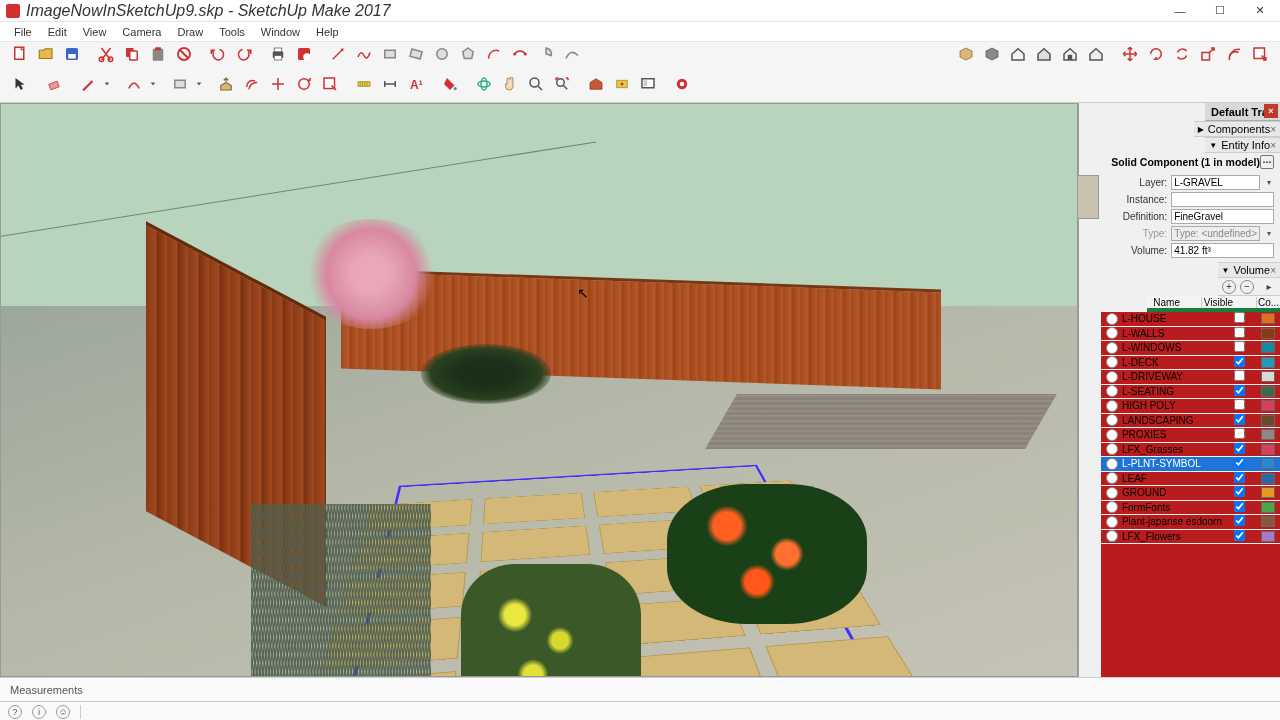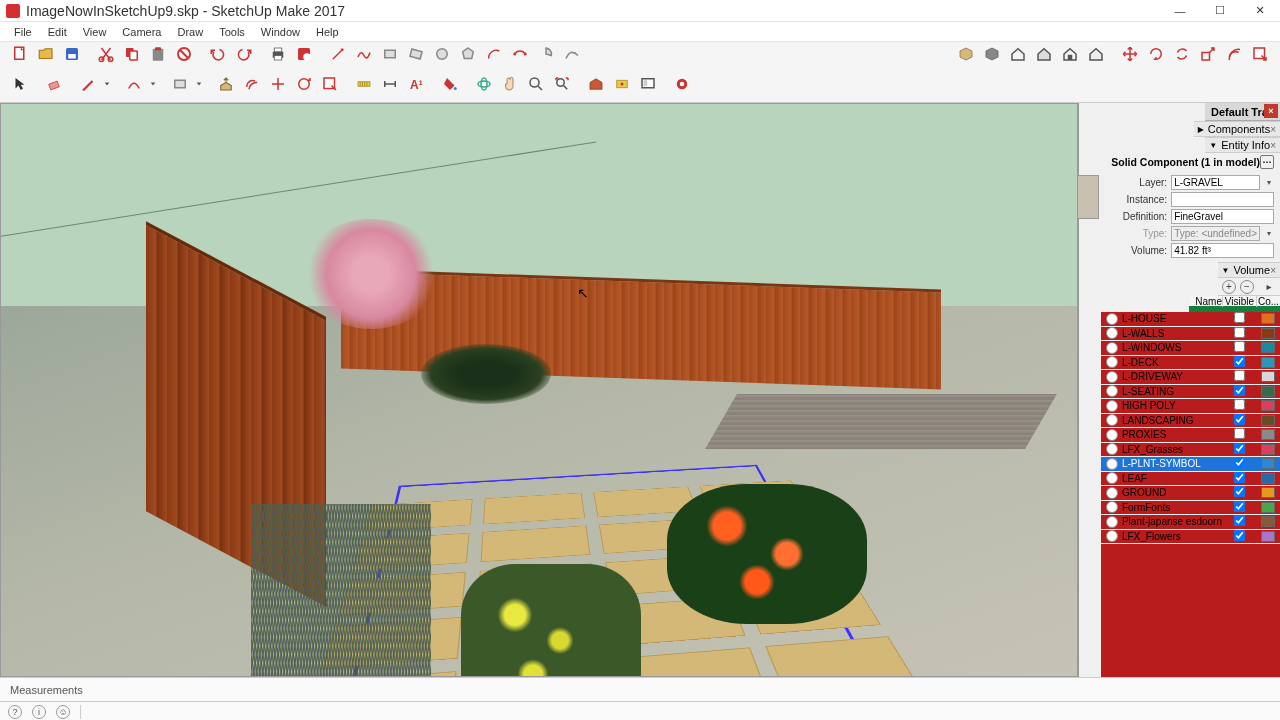--- a/index.html
+++ b/index.html
@@ -1,21 +1,21 @@
 <!DOCTYPE html>
 <html><head>
 <meta charset="utf-8">
 <style>
 * { box-sizing: border-box; margin: 0; padding: 0; font-family: "Segoe UI", Tahoma, sans-serif; }
 body { width: 1280px; height: 720px; background: #fff; overflow: hidden; position: relative; }
 
 
 .title-bar { height: 22px; background: #fff; border-bottom: 1px solid #e5e5e5; display: flex; align-items: center; padding-left: 6px; }
 .title-bar .app-icon { width: 14px; height: 14px; background: #d32f2f; border-radius: 2px; margin-right: 6px; }
-.title-bar .title-text { font-size: 14px; color: #333; flex: 1; }
+.title-bar .title-text { font-size: 16px; color: #333; flex: 1; font-style: italic; }
 .win-controls { display: flex; }
 .win-btn { width: 40px; height: 22px; display: flex; align-items: center; justify-content: center; font-size: 11px; color: #333; }
 
 
 .menu-bar { height: 20px; display: flex; align-items: center; padding-left: 8px; gap: 4px; border-bottom: 1px solid #e5e5e5; }
 .menu-item { font-size: 11px; color: #333; padding: 2px 6px; }
 
 
 .toolbar-area { background: #f5f5f5; border-bottom: 1px solid #ccc; }
 .toolbar-row { height: 30px; display: flex; align-items: flex-start; padding: 0 8px; gap: 2px; }
@@ -45,21 +45,21 @@
 .entity-fields { flex: 1; display: flex; flex-direction: column; gap: 2px; }
 .entity-row { display: flex; align-items: center; gap: 4px; }
 .entity-row label { font-size: 10px; color: #333; width: 46px; text-align: right; }
 .entity-row .fld { flex: 1; height: 15px; border: 1px solid #aaa; background: #fff; font-size: 10px; padding: 0 2px; display: flex; align-items: center; overflow: hidden; white-space: nowrap; }
 .entity-row .fld.disabled { background: #eee; color: #888; }
 .entity-row .dd { width: 10px; text-align: center; font-size: 8px; color: #555; }
 
 
 .layers-toolbar { height: 18px; display: flex; align-items: center; padding: 0 4px; gap: 4px; border-bottom: 1px solid #ccc; }
 .lyr-tbtn { width: 14px; height: 14px; border: 1px solid #888; border-radius: 50%; font-size: 10px; display: flex; align-items: center; justify-content: center; color: #444; }
-.layers-hdr { height: 16px; display: flex; align-items: center; border-bottom: 6px solid #15803d; background: #f4f4f4; }
+.layers-hdr { height: 16px; display: flex; align-items: center; border-bottom: 4px solid #15803d; background: #f4f4f4; gap: 21px; }
 .layers-hdr .col-name { flex: 1; padding-left: 6px; font-size: 10px; }
 .layers-hdr .col-vis { width: 34px; font-size: 10px; text-align: center; border-left: 1px solid #ccc; }
 .layers-hdr .col-col { width: 24px; font-size: 10px; text-align: center; border-left: 1px solid #ccc; }
 .layers-list { flex: 1; overflow: hidden; background: #b91c1c; }
 .layer-row { height: 14.5px; display: flex; align-items: center; border-bottom: 1px solid #f0f0f0; }
 .layer-row.selected { background: #1e74d8; color: #fff; }
 .layer-row .radio { width: 12px; height: 12px; border: 1px solid #888; border-radius: 50%; margin: 0 3px 0 5px; background: #fff; flex-shrink: 0; }
 .layer-row .lname { flex: 1; font-size: 10px; padding-left: 1px; overflow: hidden; white-space: nowrap; }
 .layer-row .vis { width: 34px; text-align: center; }
 .layer-row .vis input { width: 11px; height: 11px; }

